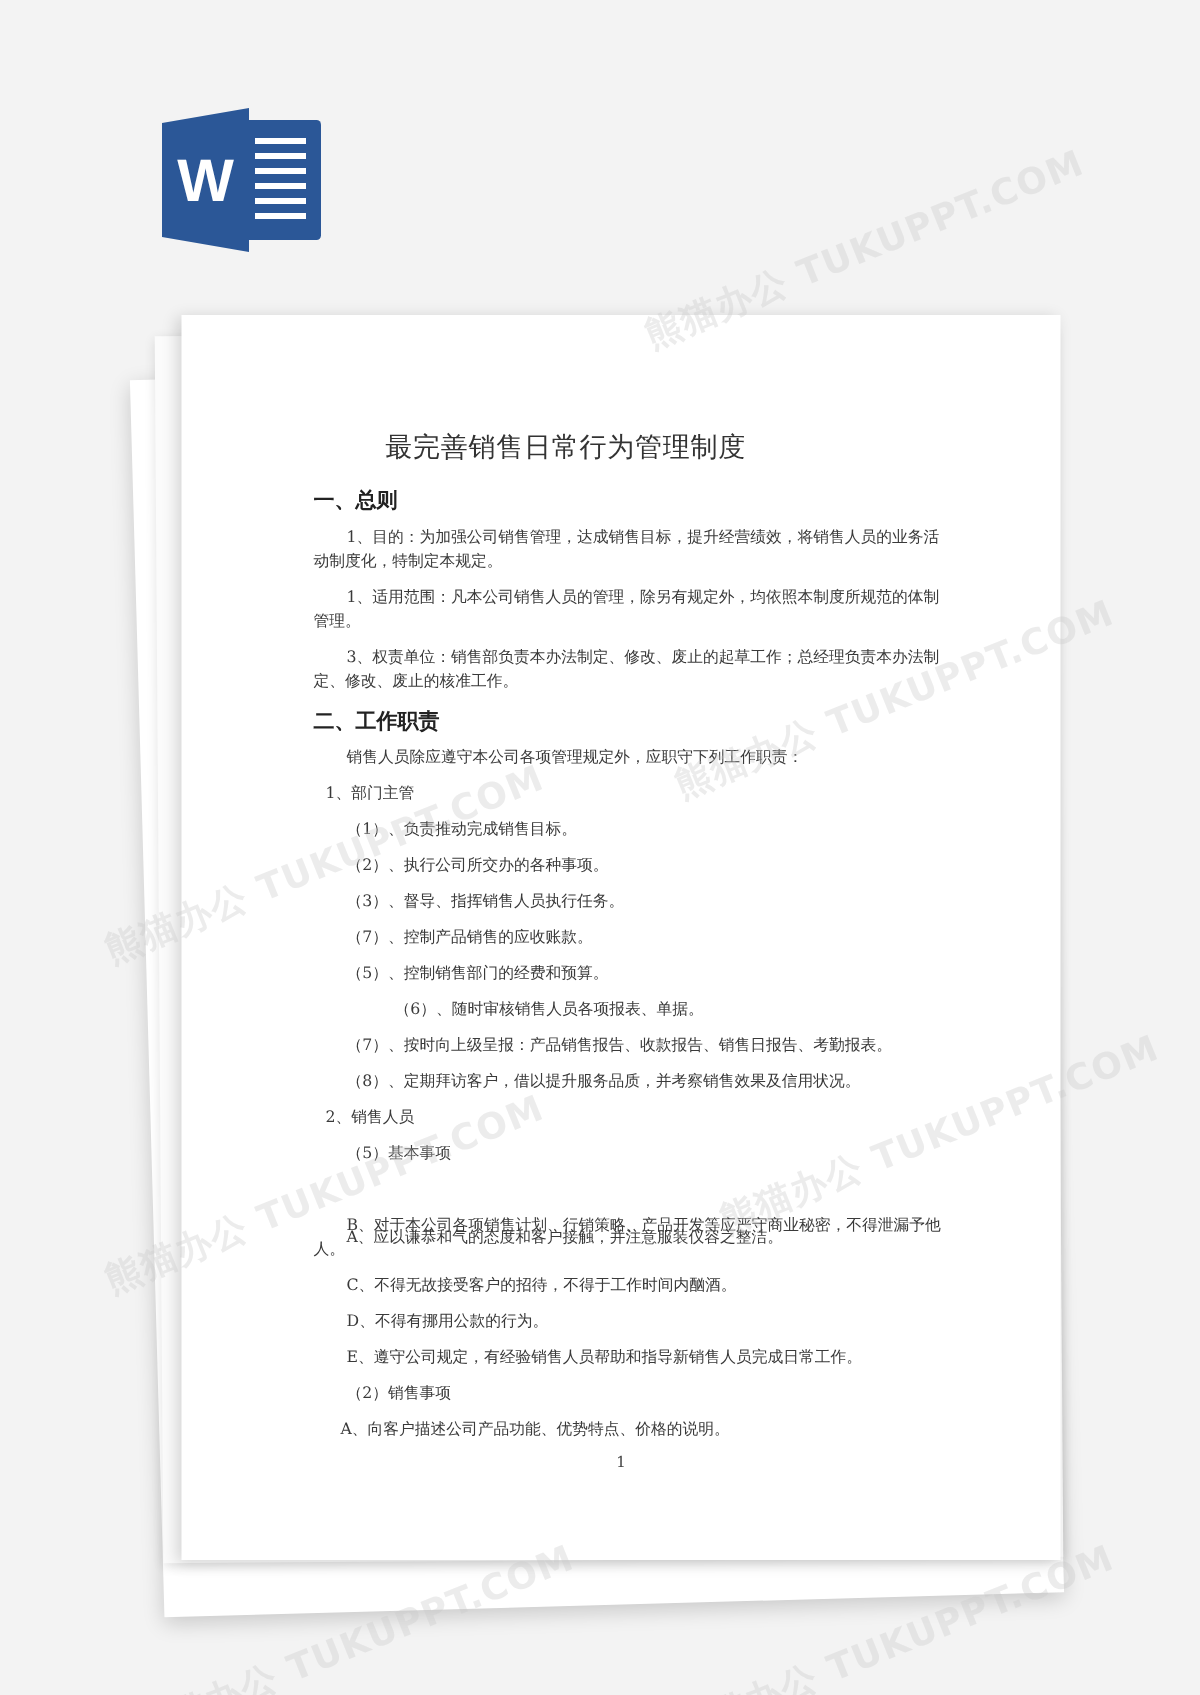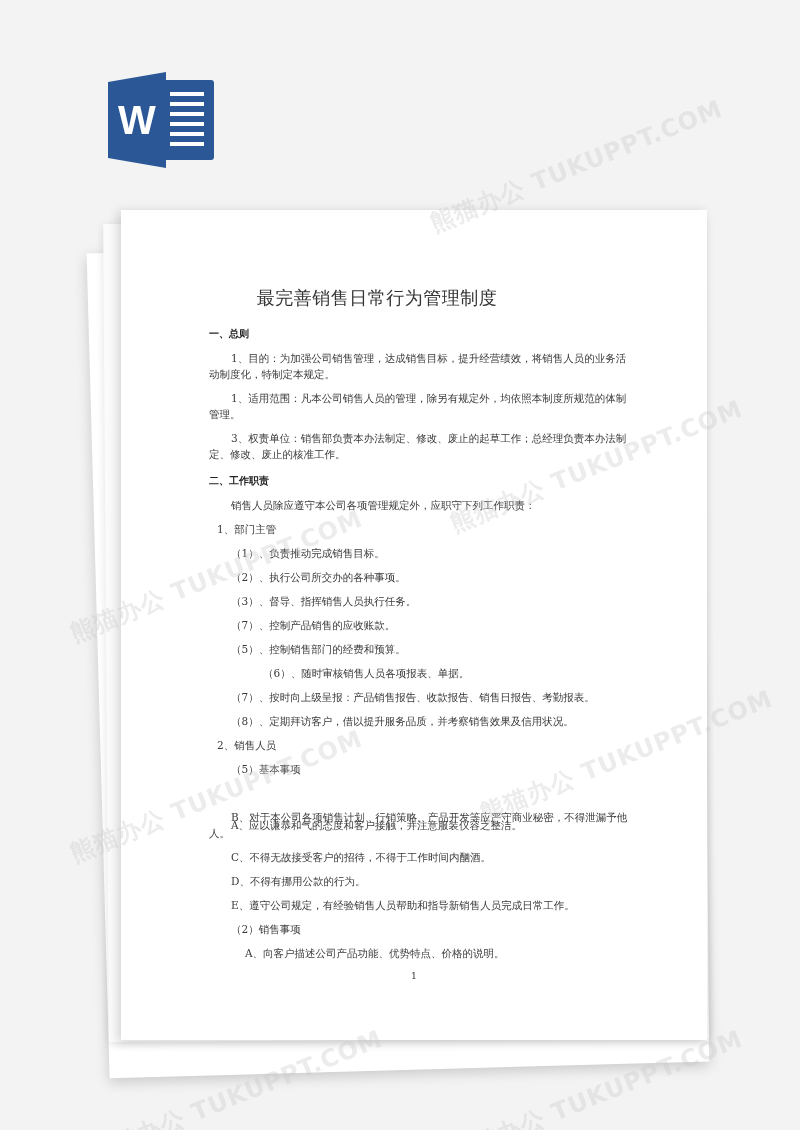--- a/index.html
+++ b/index.html
@@ -28,21 +28,21 @@
   .page {
     position: absolute; left: 121px; top: 210px; width: 586px; height: 830px;
     background: #ffffff; box-shadow: -3px 2px 10px rgba(0,0,0,0.16);
     font-family: "DejaVu Serif", "Liberation Serif", serif; color: #333;
   }
   .doc-title {
     position: absolute; left: 0; width: 512px; top: 76px; text-align: center;
     font-size: 18px; color: #333; letter-spacing: 0.5px;
   }
   .line { position: absolute; font-size: 10.5px; line-height: 14px; color: #3a3a3a; white-space: nowrap; }
-  .h { font-weight: bold; font-size: 10px; color: #222; }
+  .h { font-weight: bold; font-size: 14px; color: #222; }
   .page-num { position: absolute; left: 0; width: 586px; text-align: center; top: 760px; font-size: 10px; color: #444; }
   .watermark {
     position: absolute; font-size: 24px; color: rgba(200,200,200,0.35); font-weight: bold;
     transform: rotate(-22deg); white-space: nowrap; pointer-events: none;
     font-family: "DejaVu Sans", sans-serif; letter-spacing: 1px;
   }
 </style>
 </head>
 <body>
 
@@ -90,21 +90,21 @@
       <div class="line" style="top: 504px; left: 110px;">（8）、定期拜访客户，借以提升服务品质，并考察销售效果及信用状况。</div>
       <div class="line" style="top: 528px; left: 96px;">2、销售人员</div>
       <div class="line" style="top: 552px; left: 110px;">（5）基本事项</div>
       <div class="line" style="top: 576px; left: 110px; margin-top: 32px;">A、应以谦恭和气的态度和客户接触，并注意服装仪容之整洁。</div>
       <div class="line" style="top: 600px; left: 110px;">B、对于本公司各项销售计划、行销策略、产品开发等应严守商业秘密，不得泄漏予他</div>
       <div class="line" style="top: 616px; left: 88px;">人。</div>
       <div class="line" style="top: 640px; left: 110px;">C、不得无故接受客户的招待，不得于工作时间内酗酒。</div>
       <div class="line" style="top: 664px; left: 110px;">D、不得有挪用公款的行为。</div>
       <div class="line" style="top: 688px; left: 110px;">E、遵守公司规定，有经验销售人员帮助和指导新销售人员完成日常工作。</div>
       <div class="line" style="top: 712px; left: 110px;">（2）销售事项</div>
-      <div class="line" style="top: 736px; left: 124px;">A、向客户描述公司产品功能、优势特点、价格的说明。</div>
+      <div class="line" style="top: 736px; left: 106px;">A、向客户描述公司产品功能、优势特点、价格的说明。</div>
     </div>
   <div class="page-num">1</div>
 </div>
 
 <div class="watermark" style="left:420px;top:150px;">熊猫办公 TUKUPPT.COM</div>
 <div class="watermark" style="left:440px;top:450px;">熊猫办公 TUKUPPT.COM</div>
 <div class="watermark" style="left:60px;top:560px;">熊猫办公 TUKUPPT.COM</div>
 <div class="watermark" style="left:470px;top:740px;">熊猫办公 TUKUPPT.COM</div>
 <div class="watermark" style="left:60px;top:780px;">熊猫办公 TUKUPPT.COM</div>
 <div class="watermark" style="left:80px;top:1080px;">熊猫办公 TUKUPPT.COM</div>

